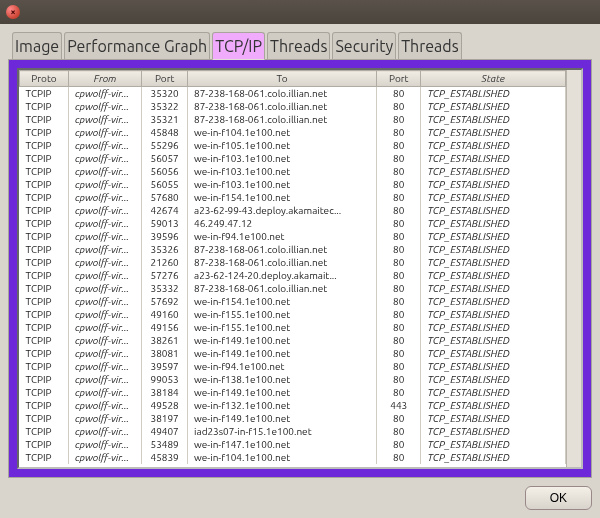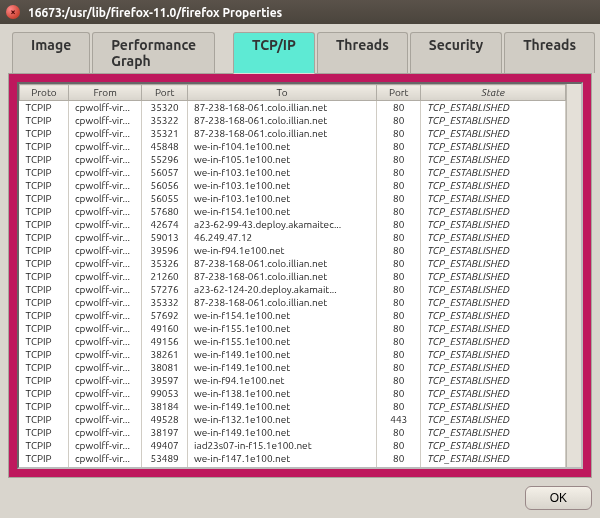--- a/index.html
+++ b/index.html
@@ -41,39 +41,37 @@
   display: flex;
   flex-direction: column;
 }
 .tabs-row {
   display: flex;
   gap: 0;
   border-bottom: 1px solid #a8a49c;
   padding-left: 4px;
 }
 .tab {
-  padding: 4px 18px;
-  font-size: 14px;
+  padding: 4px 2px;
+  font-size: 16px;
   background: #d0ccc4;
   border: 1px solid #a8a49c;
   border-bottom: none;
   border-radius: 3px 3px 0 0;
   margin-right: 2px;
   color: #333;
-  font-weight: bold;
 }
 .tab.active {
-  background: #5eead4;
+  background: #f0abfc;
   border-bottom: 1px solid #e2ded6;
   margin-bottom: -1px;
-  margin-left: 16px;
 }
 .content-area {
   flex: 1;
-  background: #be185d;
+  background: #6d28d9;
   border: 1px solid #a8a49c;
   border-top: none;
   padding: 8px;
   display: flex;
   flex-direction: column;
   overflow: hidden;
 }
 .table-frame {
   flex: 1;
   border: 2px inset #bbb;
@@ -103,21 +101,21 @@
   border-right: 1px solid #d0ccc4;
   padding: 0 6px;
   color: #222;
   white-space: nowrap;
   overflow: hidden;
   text-overflow: ellipsis;
   height: 13px;
   line-height: 13px;
 }
 .col-proto { width: 44px; }
-.col-from  { width: 66px; max-width: 66px; }
+.col-from  { width: 66px; max-width: 66px; font-style: italic; }
 .col-port1 { width: 40px; text-align: center; }
 .col-to    { width: 170px; max-width: 170px; }
 .col-port2 { width: 40px; text-align: center; }
 .col-state { width: 130px; font-style: italic; }
 .scrollbar-v {
   width: 15px;
   background: #e4e0d8;
   border-left: 1px solid #b8b4ac;
 }
 .button-row {
@@ -131,21 +129,20 @@
   background: linear-gradient(#f4f0e8, #d8d4cc);
   border: 1px solid #988;
   border-radius: 6px;
 }
 </style>
 </head>
 <body>
 
 <div class="titlebar">
   <div class="close-btn">×</div>
-  <span>16673:/usr/lib/firefox-11.0/firefox  Properties</span>
 </div>
 
 <div class="window-body">
   <div class="tabs-row">
     <div class="tab">Image</div>
     <div class="tab">Performance Graph</div>
     <div class="tab active">TCP/IP</div>
     <div class="tab">Threads</div>
     <div class="tab">Security</div>
     <div class="tab">Threads</div>

